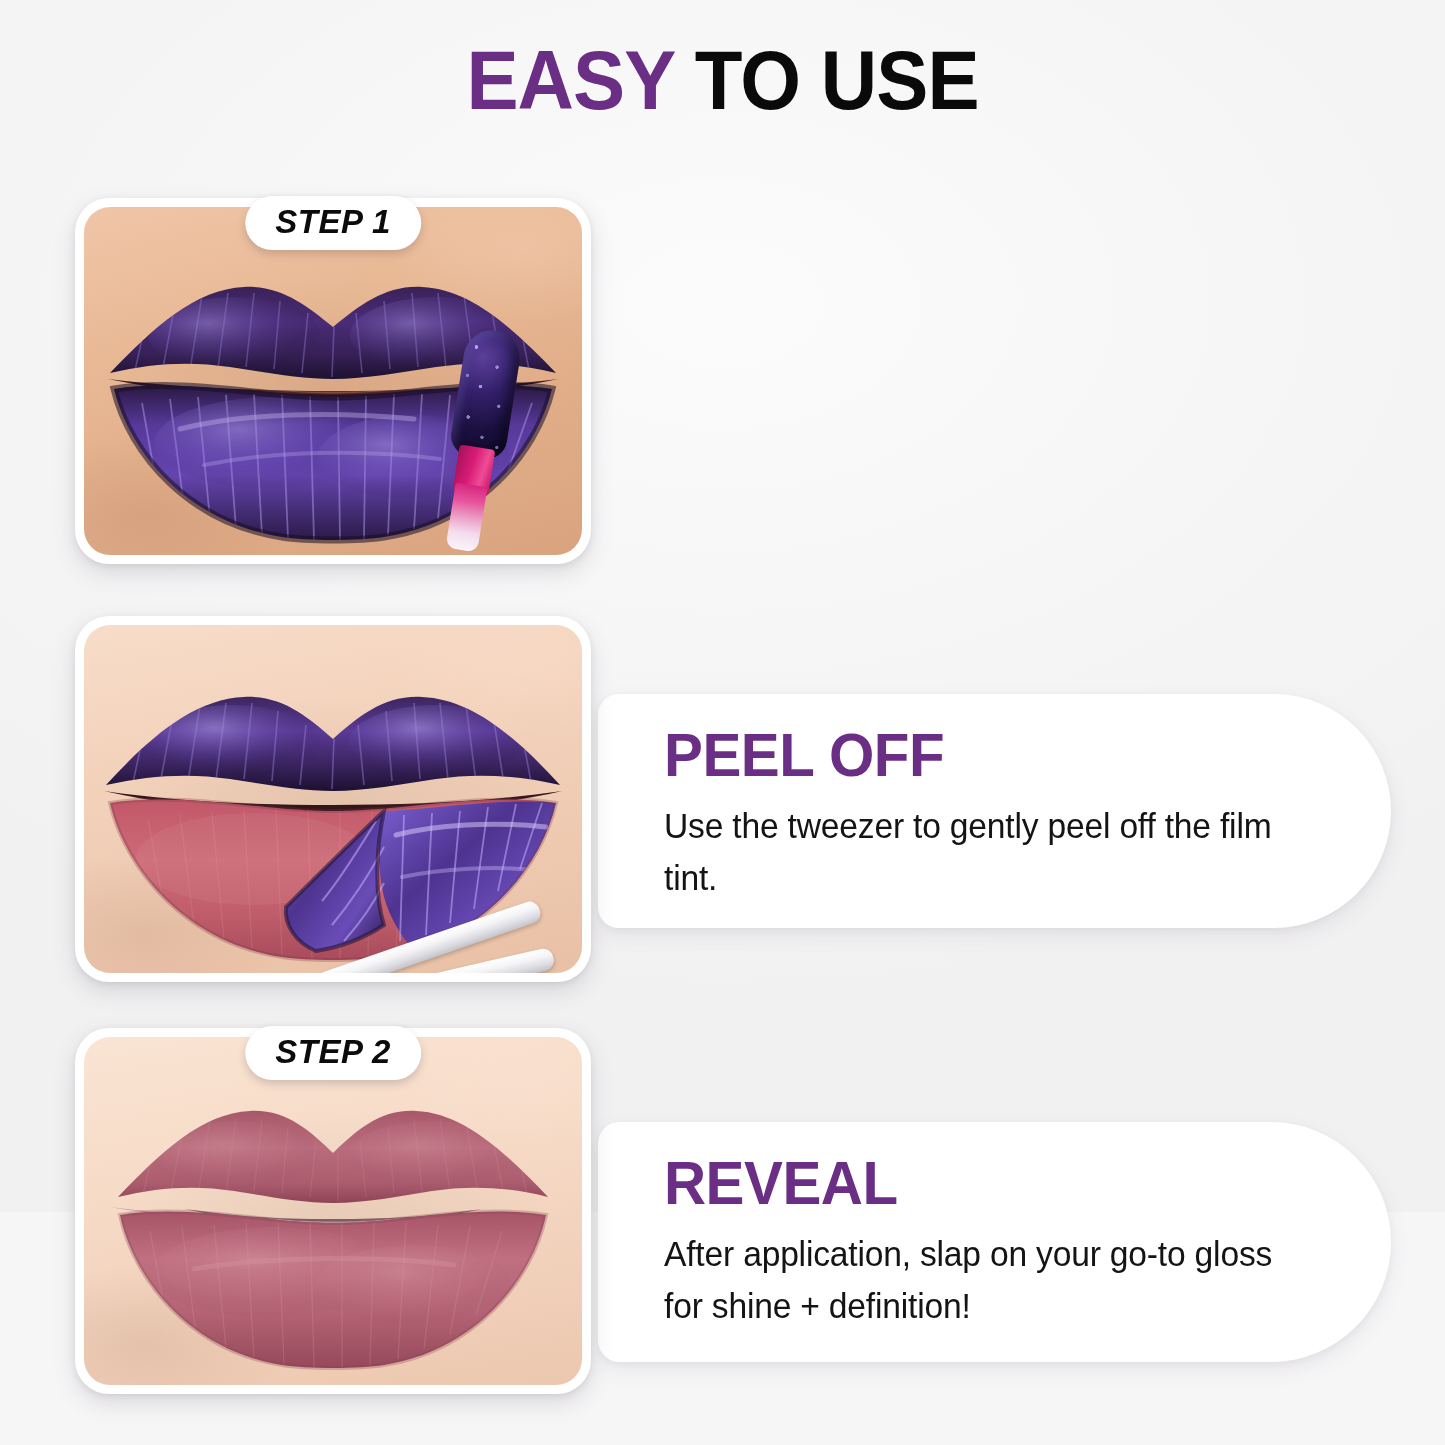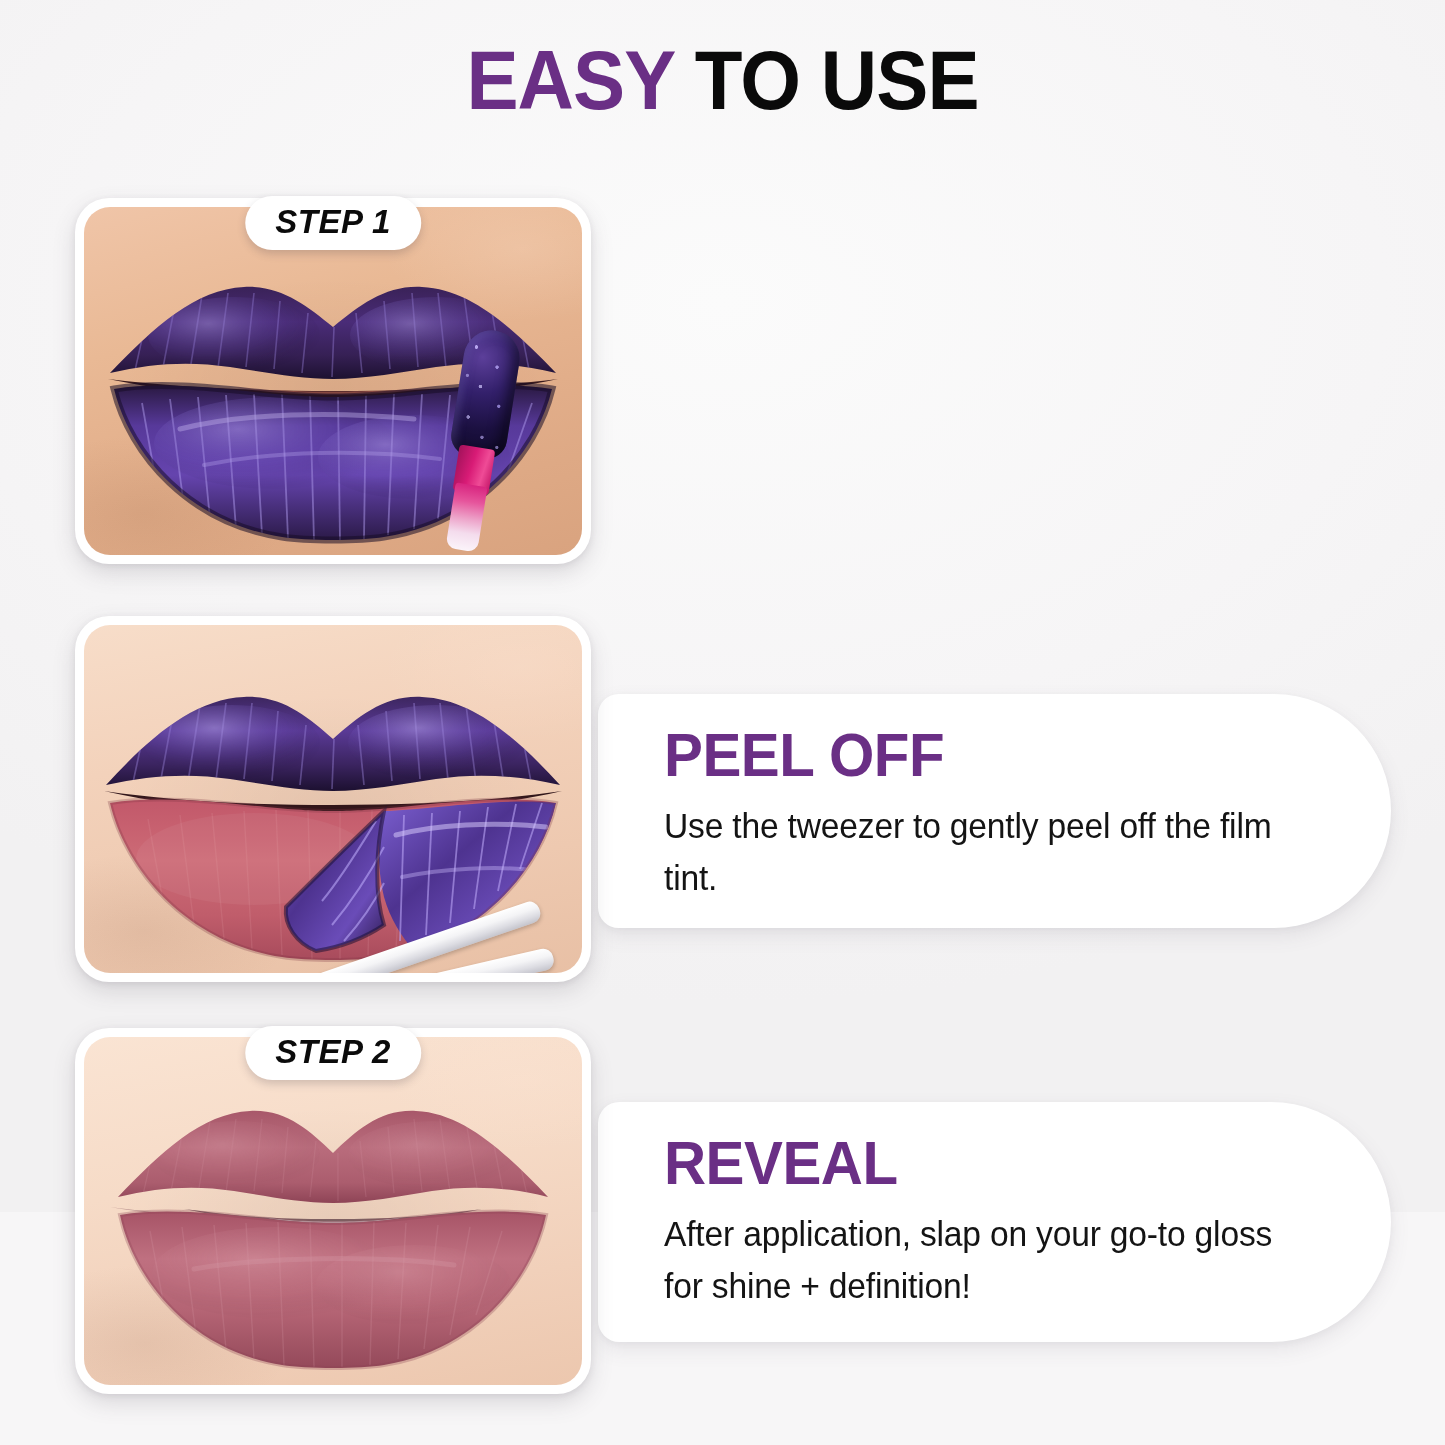--- a/index.html
+++ b/index.html
@@ -59,21 +59,21 @@
     width: 793px;
     height: 248px;
     background: #ffffff;
     border-radius: 22px 124px 124px 22px;
     box-shadow: 0 8px 20px rgba(90, 80, 95, 0.10),
                 0 2px 6px rgba(90, 80, 95, 0.06);
     padding: 26px 92px 0 66px;
     z-index: 1;
   }
   .step-2 .text-card { top: 96px; height: 234px; }
-  .step-3 .text-card { top: 92px; height: 240px; }
+  .step-3 .text-card { top: 112px; height: 240px; }
 
   .card-heading {
     font-family: "Liberation Sans", sans-serif;
     font-weight: 700;
     font-size: 62px;
     line-height: 70px;
     color: #6a2f85;
     letter-spacing: -0.5px;
     transform: scaleX(0.94);
     transform-origin: left center;

